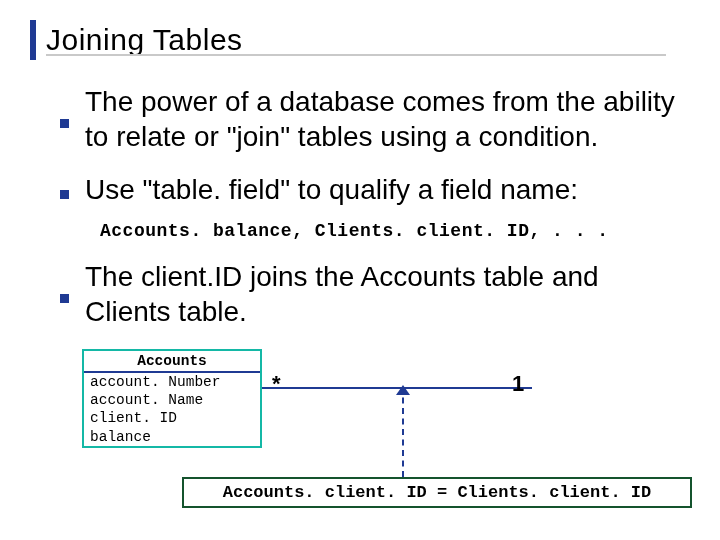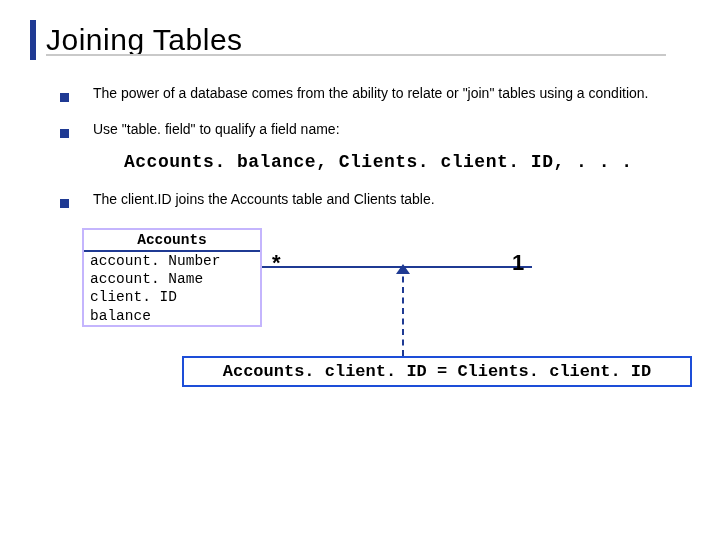--- a/index.html
+++ b/index.html
@@ -3,36 +3,36 @@
 <meta charset="utf-8">
 <style>
   * { box-sizing: border-box; margin: 0; padding: 0; }
   html, body { width: 720px; height: 540px; background: #fff; font-family: Arial, Helvetica, sans-serif; color: #000; }
   .slide { width: 720px; height: 540px; position: relative; padding: 20px 30px 20px 30px; }
   .title-row { display: flex; align-items: center; margin-bottom: 24px; }
   .title-bar { width: 6px; height: 40px; background: #1f3a93; margin-right: 10px; }
   .title-underline { position: absolute; left: 46px; top: 54px; width: 620px; height: 2px; background: #c9c9c9; }
   h1 { font-size: 30px; font-weight: normal; font-family: Arial, sans-serif; letter-spacing: 0.5px; }
   .body { padding-left: 30px; padding-right: 10px; }
-  .bullet-row { display: flex; align-items: flex-end; margin-top: 18px; font-size: 14px; line-height: 1.25; gap: 8px; }
+  .bullet-row { display: flex; align-items: center; margin-top: 18px; font-size: 28px; line-height: 1.25; }
   .bullet-row:first-child { margin-top: 14px; }
   .sq { width: 9px; height: 9px; background: #1f3a93; flex: 0 0 9px; margin-top: 9px; margin-right: 16px; }
-  .code-line { font-family: "Courier New", Courier, monospace; font-weight: bold; font-size: 18px; margin-left: 64px; margin-top: 14px; letter-spacing: 0.5px; }
+  .code-line { font-family: "Courier New", Courier, monospace; font-weight: bold; font-size: 18px; margin-left: 40px; margin-top: 14px; letter-spacing: 0.5px; }
   .diagram { position: relative; width: 640px; height: 150px; margin-top: 20px; margin-left: 22px; }
-  .table-box { position: absolute; border: 2px solid #c4b5fd; background: #fff; font-family: "Courier New", Courier, monospace; font-size: 14.5px; line-height: 1.25; }
+  .table-box { position: absolute; border: 2px solid #14b8a6; background: #fff; font-family: "Courier New", Courier, monospace; font-size: 14.5px; line-height: 1.25; }
   .table-box .hdr { font-weight: bold; text-align: center; border-bottom: 2px solid #1f3a93; padding: 1px 4px; }
   .table-box .fields { padding: 0 6px; }
   .accounts { left: 0; top: 0; width: 180px; }
   .clients  { left: 450px; top: 0; width: 170px; }
   .rel-line { position: absolute; top: 38px; left: 180px; width: 270px; height: 2px; background: #1f3a93; }
   .rel-star { position: absolute; top: 22px; left: 190px; font-size: 22px; font-weight: bold; font-family: Arial,sans-serif; }
   .rel-one  { position: absolute; top: 22px; left: 430px; font-size: 22px; font-weight: bold; font-family: Arial,sans-serif; }
   .arrow-up { position: absolute; left: 320px; top: 38px; width: 2px; height: 90px; border-left: 2px dashed #1f3a93; }
   .arrow-head { position: absolute; left: 314px; top: 36px; width: 0; height: 0; border-left: 7px solid transparent; border-right: 7px solid transparent; border-bottom: 10px solid #1f3a93; }
-  .cond-box { position: absolute; left: 100px; top: 128px; width: 510px; border: 2px solid #1d4ed8; padding: 4px 8px; font-family: "Courier New", Courier, monospace; font-weight: bold; font-size: 17px; text-align: center; background: #fff; }
+  .cond-box { position: absolute; left: 100px; top: 128px; width: 510px; border: 2px solid #14532d; padding: 4px 8px; font-family: "Courier New", Courier, monospace; font-weight: bold; font-size: 17px; text-align: center; background: #fff; }
 </style>
 </head>
 <body>
 
 <div class="slide">
 
   <div class="title-row">
     <div class="title-bar"></div>
     <h1>Joining Tables</h1>
   </div>

